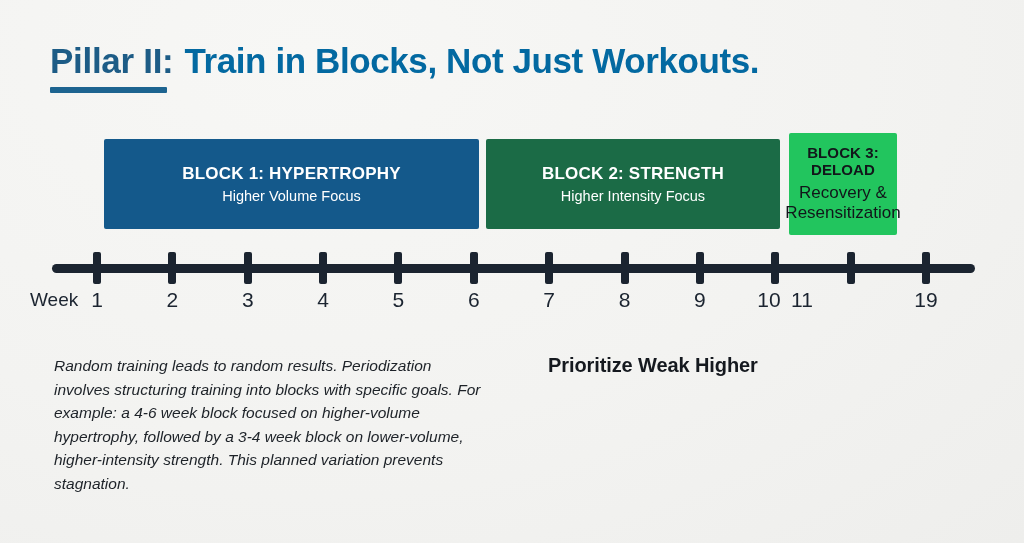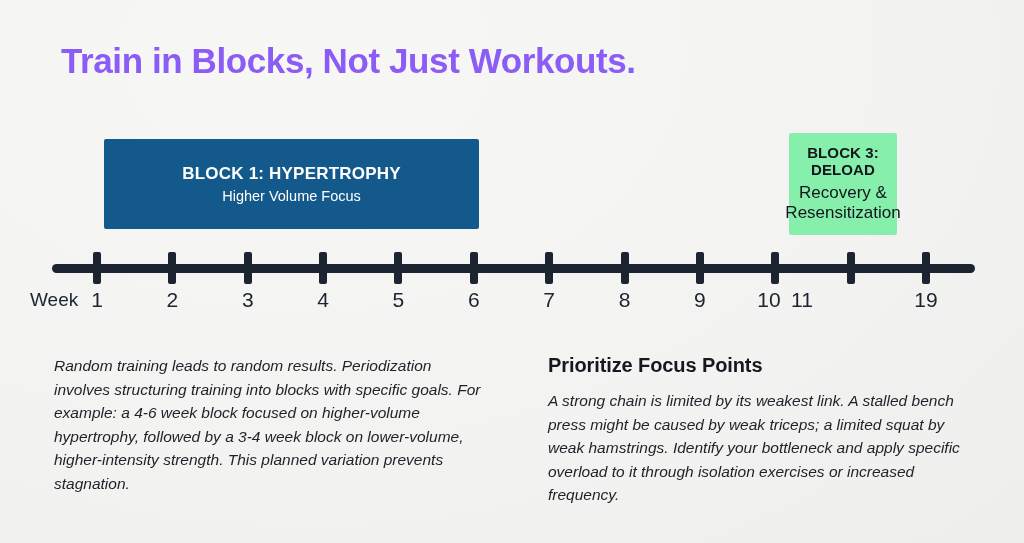--- a/index.html
+++ b/index.html
@@ -46,21 +46,21 @@
     left: 0;
     right: 6px;
     bottom: -8px;
     height: 6px;
     background: #1d6490;
     border-radius: 1px;
   }
   .title-main {
     font-size: 35px;
     font-weight: bold;
-    color: #8b5cf6;
+    color: #0369a1;
     letter-spacing: -0.4px;
     margin-left: 11px;
   }
 
   
   .blocks {
     position: absolute;
     left: 8px;
     top: 0;
     width: 1024px;
@@ -97,21 +97,21 @@
   #block-2 {
     left: 478px; top: 139px;  width: 294px; height: 90px;
     background: #1b6b46;
     color: #ffffff;
   }
   #block-2 .block-title { font-size: 17px; letter-spacing: 0.2px; }
   #block-2 .block-sub   { font-size: 14.5px; margin-top: 5px; }
 
   #block-3 {
     left: 781px; top: 133px;  width: 108px; height: 102px;
-    background: #86efac;
+    background: #22c55e;
     color: #12161a;
   }
   #block-3 .block-title { font-size: 15px; letter-spacing: 0.1px; }
   #block-3 .block-sub   { font-size: 17px; margin-top: 4px; }
 
   
   .timeline {
     position: absolute;
     left: 0;
     top: 0;
@@ -180,32 +180,37 @@
     font-style: italic;
   }
 </style>
 </head>
 <body>
 
 <div class="page"></div>
 
 <div class="title-row">
   <span class="title-accent">
+    <span>Pillar II:</span>
     <span class="accent-underline"></span>
   </span>
   <span class="title-main">Train in Blocks, Not Just Workouts.</span>
 </div>
 
 <div class="blocks">
 
   <div class="block" id="block-1">
     <div class="block-title">BLOCK 1: HYPERTROPHY</div>
     <div class="block-sub">Higher Volume Focus</div>
   </div>
 
+  <div class="block" id="block-2">
+    <div class="block-title">BLOCK 2: STRENGTH</div>
+    <div class="block-sub">Higher Intensity Focus</div>
+  </div>
 
   <div class="block" id="block-3">
     <div class="block-title">
       <div>BLOCK 3:</div>
       <div>DELOAD</div>
     </div>
     <div class="block-sub">
       <div>Recovery &amp;</div>
       <div>Resensitization</div>
     </div>
@@ -242,15 +247,14 @@
       <div class="tick" style="left: 926px;"></div>
       <div class="tick-label" style="left: 926px;">19</div>
     </div>
 </div>
 
 <div class="col" id="col-left">
   <p class="col-body">Random training leads to random results. Periodization involves structuring training into blocks with specific goals. For example: a 4-6 week block focused on higher-volume hypertrophy, followed by a 3-4 week block on lower-volume, higher-intensity strength. This planned variation prevents stagnation.</p>
 </div>
 
 <div class="col" id="col-right">
-  <h2 class="col-heading">Prioritize Focus Points</h2>
-  <p class="col-body">A strong chain is limited by its weakest link. A stalled bench press might be caused by weak triceps; a limited squat by weak hamstrings. Identify your bottleneck and apply specific overload to it through isolation exercises or increased frequency.</p>
+  <h2 class="col-heading">Prioritize Weak Higher</h2>
 </div>
 
 </body></html>

